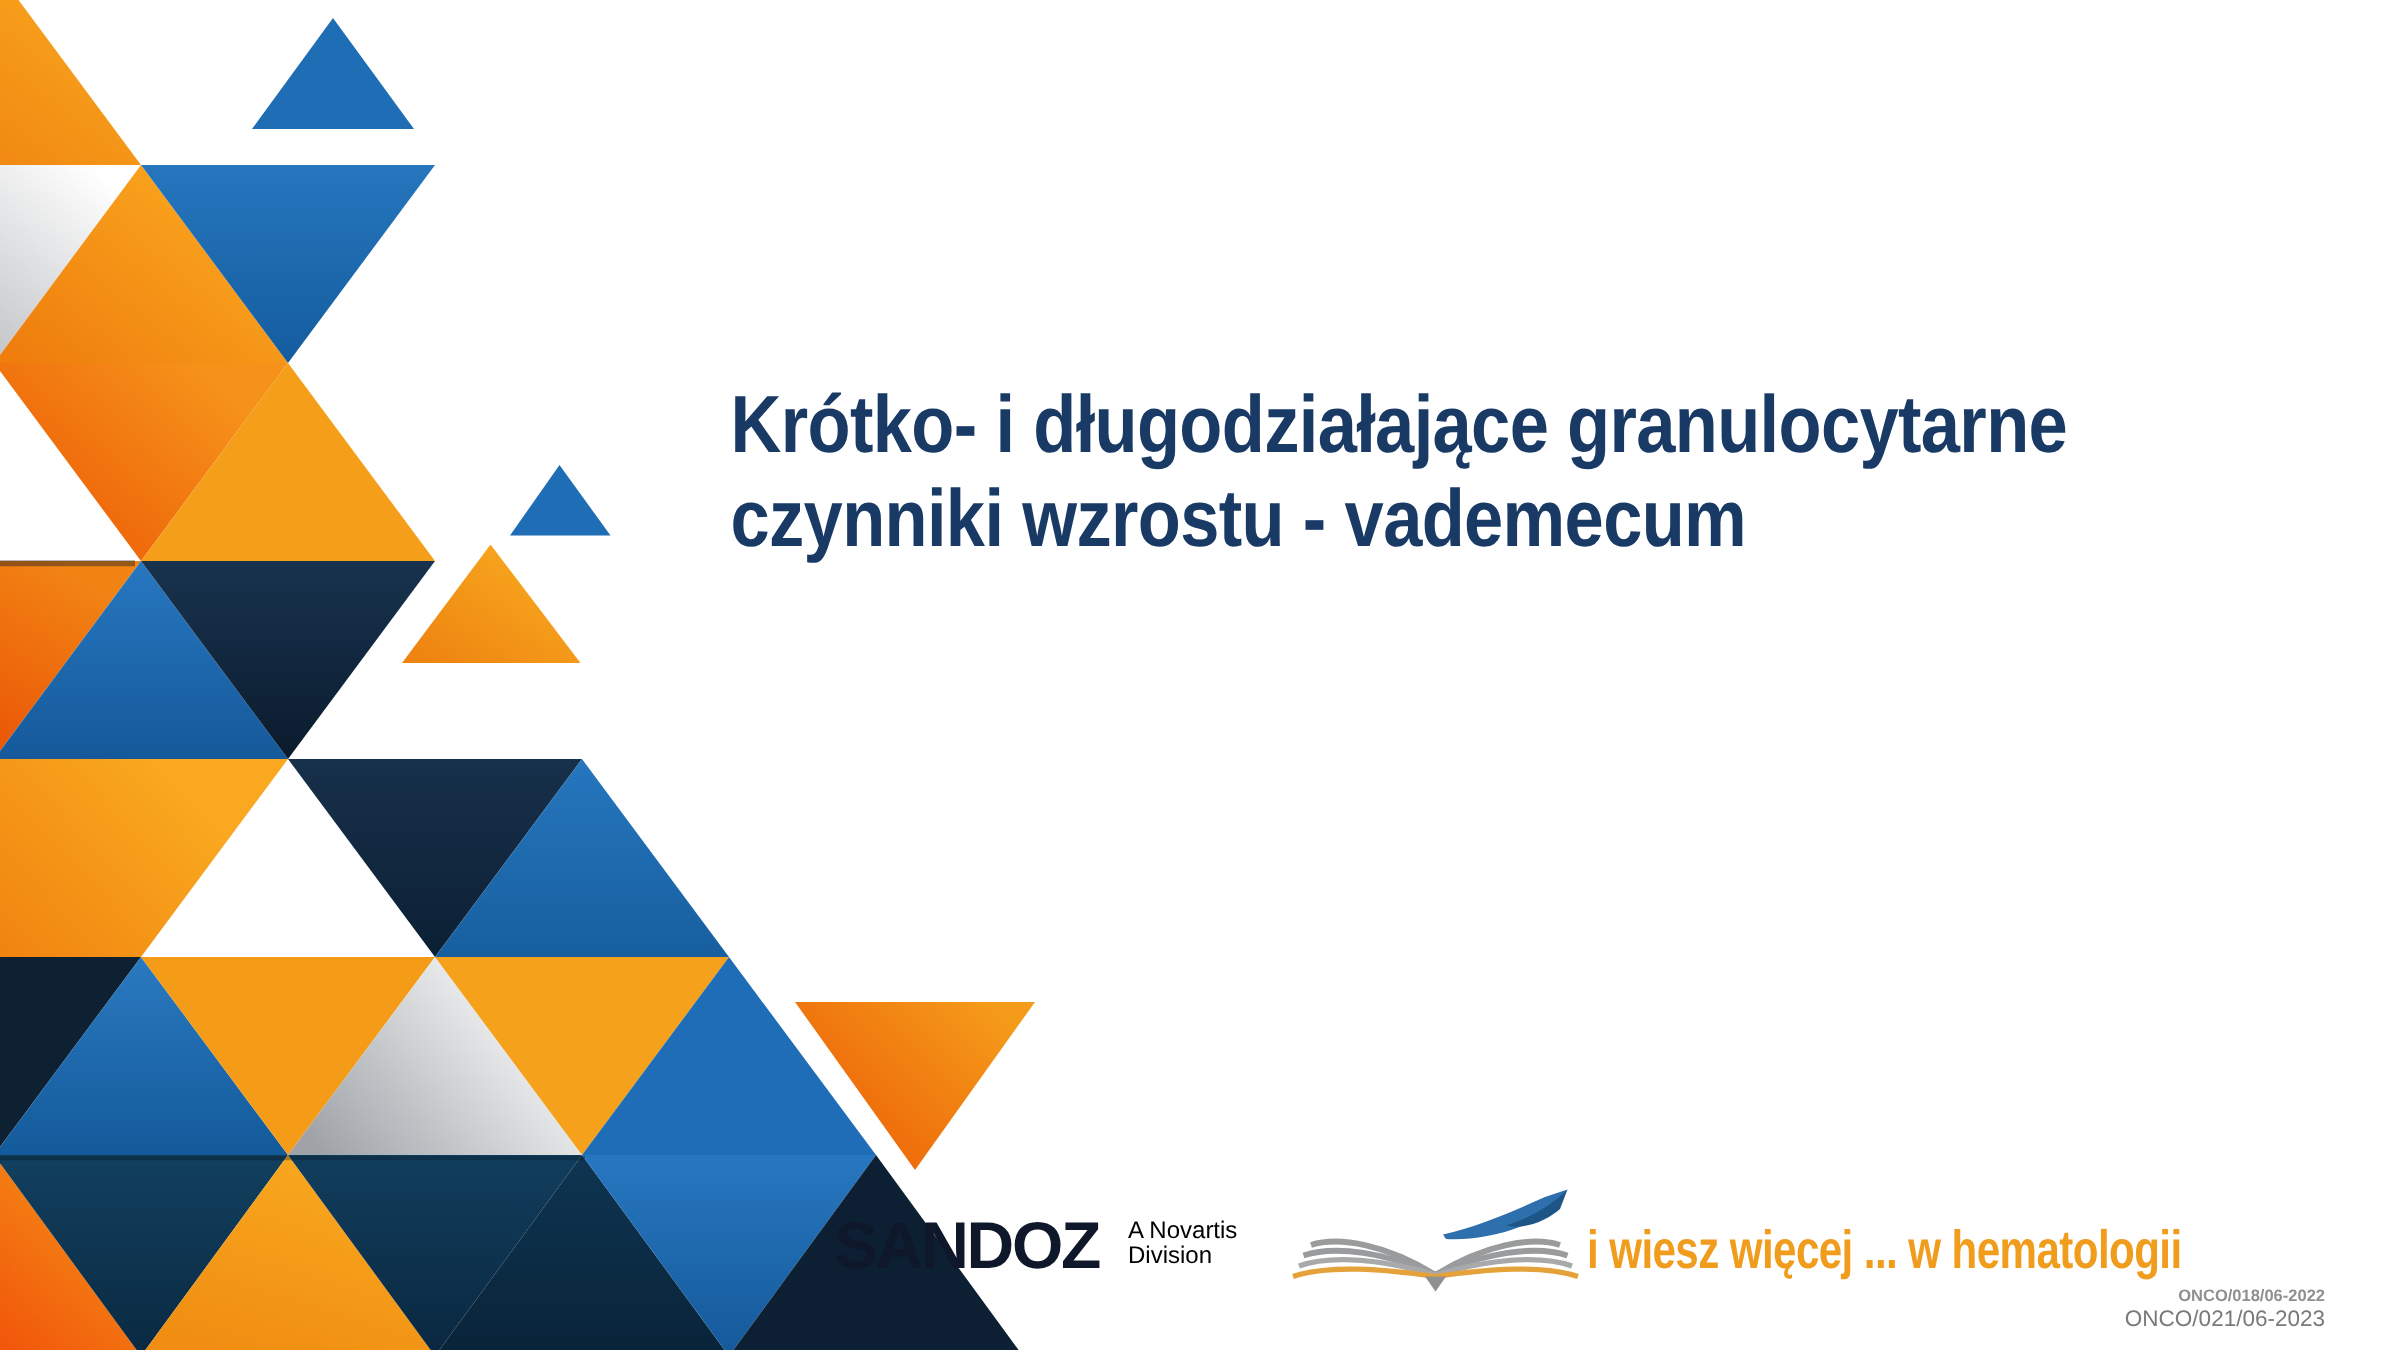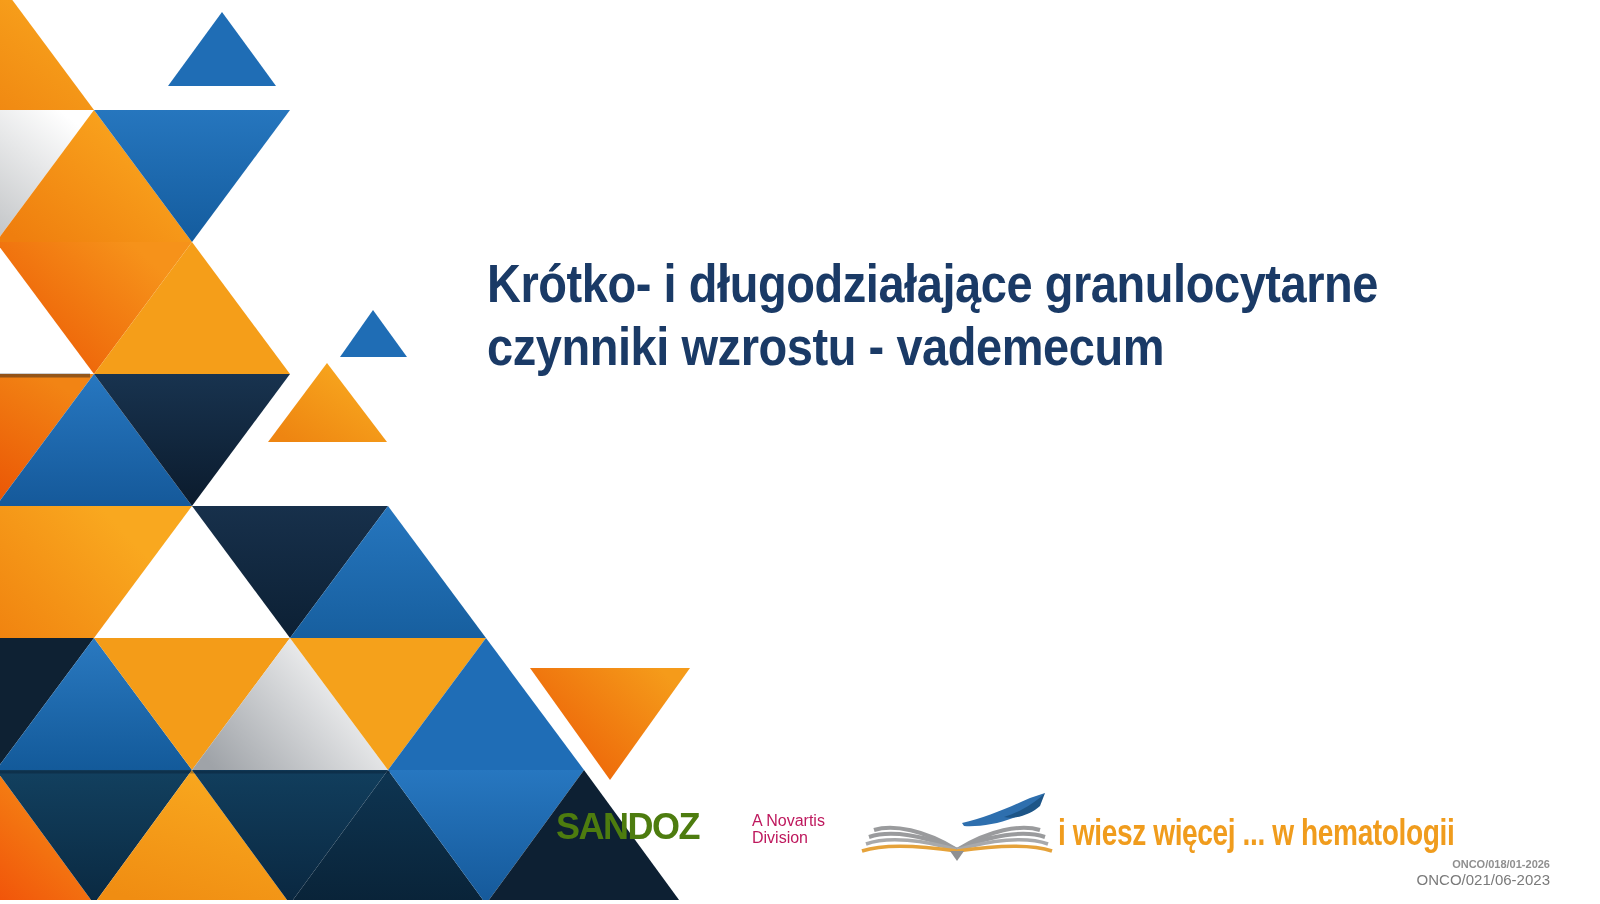--- a/index.html
+++ b/index.html
@@ -13,25 +13,25 @@
     color:#1a3a66;font-weight:bold;font-size:54px;line-height:63px;white-space:nowrap;
     transform:scaleX(0.87);transform-origin:left top;letter-spacing:-0.5px;
   }
   .subtitle-block{position:absolute;left:487px;top:392px;width:900px;}
   .subtitle-line{
     color:#6d6d6d;font-size:48px;line-height:56px;white-space:nowrap;
     transform:scaleX(0.80);transform-origin:left top;letter-spacing:-0.5px;
   }
   .sandoz-wordmark{
     position:absolute;left:556px;top:806px;
-    color:#4d7c0f;font-weight:bold;font-size:36px;letter-spacing:-1.5px;white-space:nowrap;
+    color:#0f172a;font-weight:bold;font-size:44px;letter-spacing:-1.5px;white-space:nowrap;
   }
   .novartis-sub{
     position:absolute;left:752px;top:812px;
-    color:#be185d;font-size:16px;line-height:17px;white-space:nowrap;
+    color:#000000;font-size:16px;line-height:17px;white-space:nowrap;
   }
   .book-icon-svg{position:absolute;left:855px;top:785px;width:200px;height:85px;}
   .tagline{
     position:absolute;left:1058px;top:812px;
     color:#f09c1d;font-weight:bold;font-size:36px;white-space:nowrap;
     transform:scaleX(0.78);transform-origin:left top;letter-spacing:-0.5px;
   }
   .codes{
     position:absolute;right:50px;top:858px;text-align:right;
   }
@@ -200,17 +200,17 @@
 
     <path d="M950,851 L957,861 L964,851 Z" fill="#8f9092"></path>
 
     <path d="M962,823 C985,818 1010,807 1030,798 L1045,793 C1040,801 1029,811 1013,818 C998,824 978,827 964,826 Z" fill="#2e6fae"></path>
     <path d="M1004,817 C1020,812 1035,803 1045,793 L1040,806 C1031,814 1016,820 1004,817 Z" fill="#1d5587"></path>
   </svg>
 
   <div class="tagline">i wiesz więcej ... w hematologii</div>
 
   <div class="codes">
-    <div class="code-line-1">ONCO/018/01-2026</div>
+    <div class="code-line-1">ONCO/018/06-2022</div>
     <div class="code-line-2">ONCO/021/06-2023</div>
   </div>
 
 </div>
 
 </body></html>

